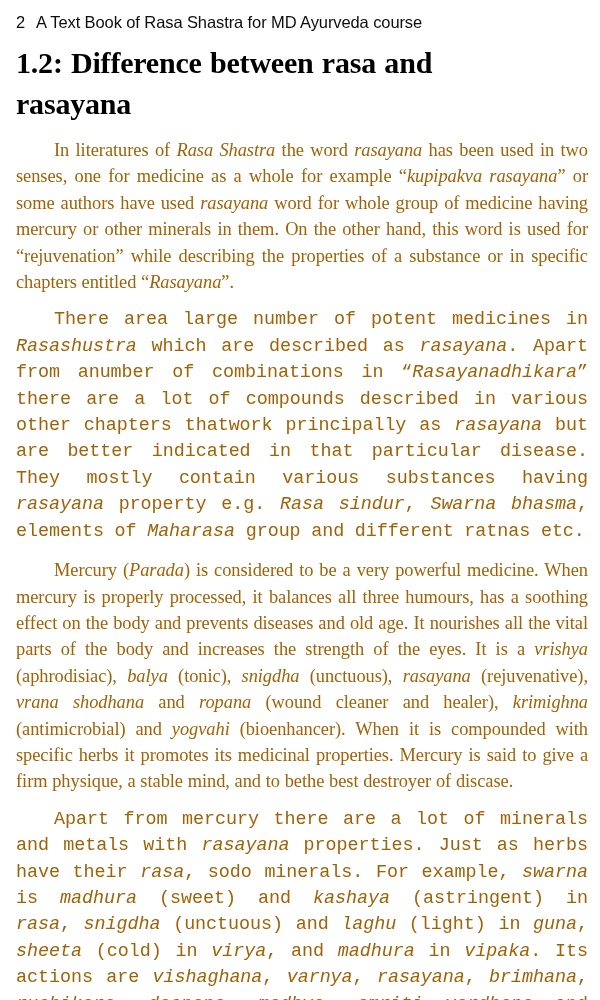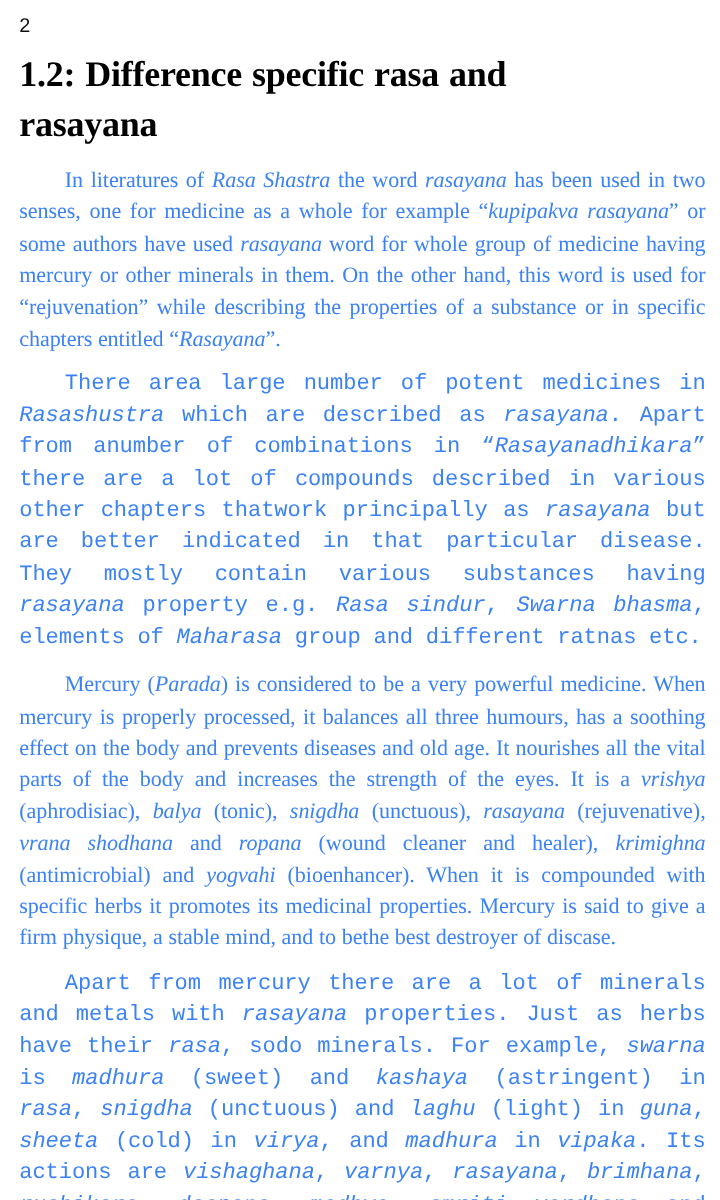--- a/index.html
+++ b/index.html
@@ -59,21 +59,21 @@
   }
 
   
   p.body-par {
     margin: 0 0 12px 0;
     font-size: 18.4px;
     line-height: 26.4px;
     text-align: justify;
     text-justify: inter-word;
     text-indent: 38px;
-    color: #3b82f6;
+    color: #a16207;
     letter-spacing: -0.05px;
     -webkit-hyphens: none;
     hyphens: none;
   }
   p.body-par:last-child { margin-bottom: 0; }
 
   p.body-par i, p.body-par em {
     font-style: italic;
   }
 
@@ -93,23 +93,24 @@
   }
 </style>
 </head>
 <body>
 
 <div class="page">
   <div class="content">
 
     <div class="running-header">
       <span class="folio">2</span>
+      <span class="hdr-title">A Text Book of Rasa Shastra for MD Ayurveda course</span>
     </div>
 
-    <h1 class="section-heading">1.2: Difference specific rasa and rasayana</h1>
+    <h1 class="section-heading">1.2: Difference between rasa and rasayana</h1>
 
     <p class="body-par p1">In literatures of <i>Rasa Shastra</i> the word <i>rasayana</i> has been used in two senses, one for medicine as a whole for example “<i>kupipakva rasayana</i>” or some authors have used <i>rasayana</i> word for whole group of medicine having mercury or other minerals in them. On the other hand, this word is used for “rejuvenation” while describing the properties of a substance or in specific chapters entitled “<i>Rasayana</i>”.</p>
     <p class="body-par p2">There area large number of potent medicines in <i>Rasashustra</i> which are described as <i>rasayana</i>. Apart from anumber of combinations in “<i>Rasayanadhikara</i>” there are a lot of compounds described in various other chapters thatwork principally as <i>rasayana</i> but are better indicated in that particular disease. They mostly contain various substances having <i>rasayana</i> property e.g. <i>Rasa sindur</i>, <i>Swarna bhasma</i>, elements of <i>Maharasa</i> group and different ratnas etc.</p>
     <p class="body-par p3">Mercury (<i>Parada</i>) is considered to be a very powerful medicine. When mercury is properly processed, it balances all three humours, has a soothing effect on the body and prevents diseases and old age. It nourishes all the vital parts of the body and increases the strength of the eyes. It is a <i>vrishya</i> (aphrodisiac), <i>balya</i> (tonic), <i>snigdha</i> (unctuous), <i>rasayana</i> (rejuvenative), <i>vrana shodhana</i> and <i>ropana</i> (wound cleaner and healer), <i>krimighna</i> (antimicrobial) and <i>yogvahi</i> (bioenhancer). When it is compounded with specific herbs it promotes its medicinal properties. Mercury is said to give a firm physique, a stable mind, and to bethe best destroyer of discase.</p>
     <p class="body-par p4">Apart from mercury there are a lot of minerals and metals with <i>rasayana</i> properties. Just as herbs have their <i>rasa</i>, sodo minerals. For example, <i>swarna</i> is <i>madhura</i> (sweet) and <i>kashaya</i> (astringent) in <i>rasa</i>, <i>snigdha</i> (unctuous) and <i>laghu</i> (light) in <i>guna</i>, <i>sheeta</i> (cold) in <i>virya</i>, and <i>madhura</i> in <i>vipaka</i>. Its actions are <i>vishaghana</i>, <i>varnya</i>, <i>rasayana</i>, <i>brimhana</i>, <i>ruchikara</i>, <i>deepana</i>, <i>medhya</i>, <i>smriti vardhana</i> and aphrodisiac. It checks wasting of the body tissues, improves body complexion and acts as an antimicrobial and antipyretic.</p>
 
   </div>
 </div>
 
 </body></html>

